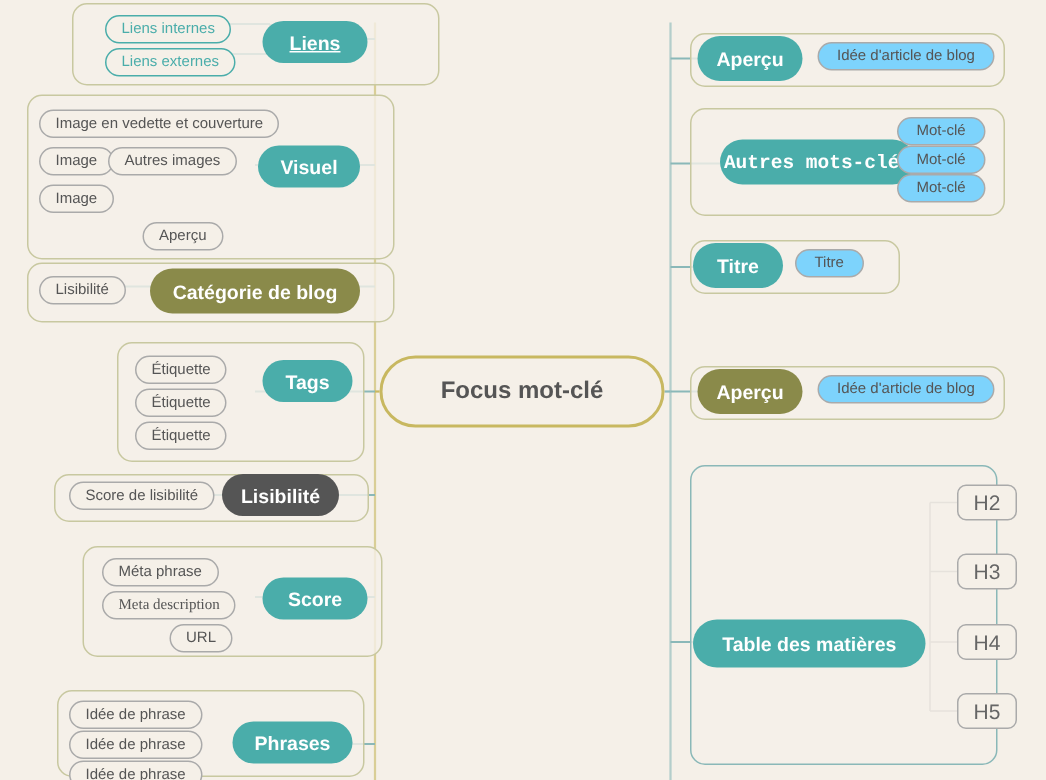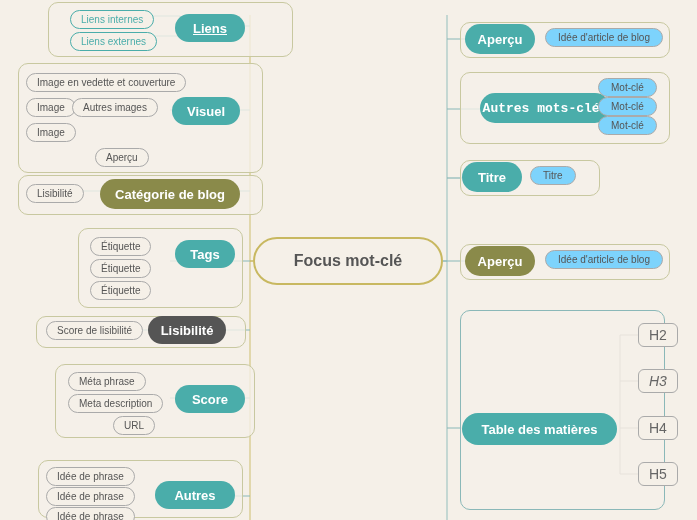--- a/index.html
+++ b/index.html
@@ -218,42 +218,42 @@
   <span>Score de lisibilité</span>
 </div>
 <div class="main-node node-dark" style="left:148px;top:316px;width:78px;height:28px;">
   <span>Lisibilité</span>
 </div>
 
 <div class="group-box" style="left:55px;top:364px;width:200px;height:74px;"></div>
 <div class="sub-node" style="left:68px;top:372px;">
   <span>Méta phrase</span>
 </div>
-<div class="sub-node" style="left:68px;top:394px;">
+<div class="sub-node" style="left:68px;top:394px;font-family:Liberation Serif, serif;">
   <span>Meta description</span>
 </div>
 <div class="sub-node" style="left:113px;top:416px;">
   <span>URL</span>
 </div>
 <div class="main-node node-teal" style="left:175px;top:385px;width:70px;height:28px;">
   <span>Score</span>
 </div>
 
 <div class="group-box" style="left:38px;top:460px;width:205px;height:58px;"></div>
 <div class="sub-node" style="left:46px;top:467px;">
   <span>Idée de phrase</span>
 </div>
 <div class="sub-node" style="left:46px;top:487px;">
   <span>Idée de phrase</span>
 </div>
 <div class="sub-node" style="left:46px;top:507px;">
   <span>Idée de phrase</span>
 </div>
 <div class="main-node node-teal" style="left:155px;top:481px;width:80px;height:28px;">
-  <span>Autres</span>
+  <span>Phrases</span>
 </div>
 
 <div class="group-box" style="left:460px;top:22px;width:210px;height:36px;"></div>
 <div class="main-node node-teal" style="left:465px;top:24px;width:70px;height:30px;">
   <span>Aperçu</span>
 </div>
 <div class="right-sub" style="left:545px;top:28px;">
   <span>Idée d'article de blog</span>
 </div>
 
@@ -288,21 +288,21 @@
 </div>
 
 <div class="group-box" style="left:460px;top:310px;width:205px;height:200px;border-color:#8ab8b8;"></div>
 <div class="main-node node-teal" style="left:462px;top:413px;width:155px;height:32px;">
   <span>Table des matières</span>
 </div>
 
 <div class="h-node" style="left:638px;top:323px;">
   <span>H2</span>
 </div>
-<div class="h-node" style="left:638px;top:369px;font-style:italic;">
+<div class="h-node" style="left:638px;top:369px;">
   <span>H3</span>
 </div>
 <div class="h-node" style="left:638px;top:416px;">
   <span>H4</span>
 </div>
 <div class="h-node" style="left:638px;top:462px;">
   <span>H5</span>
 </div>
 
 </body></html>

